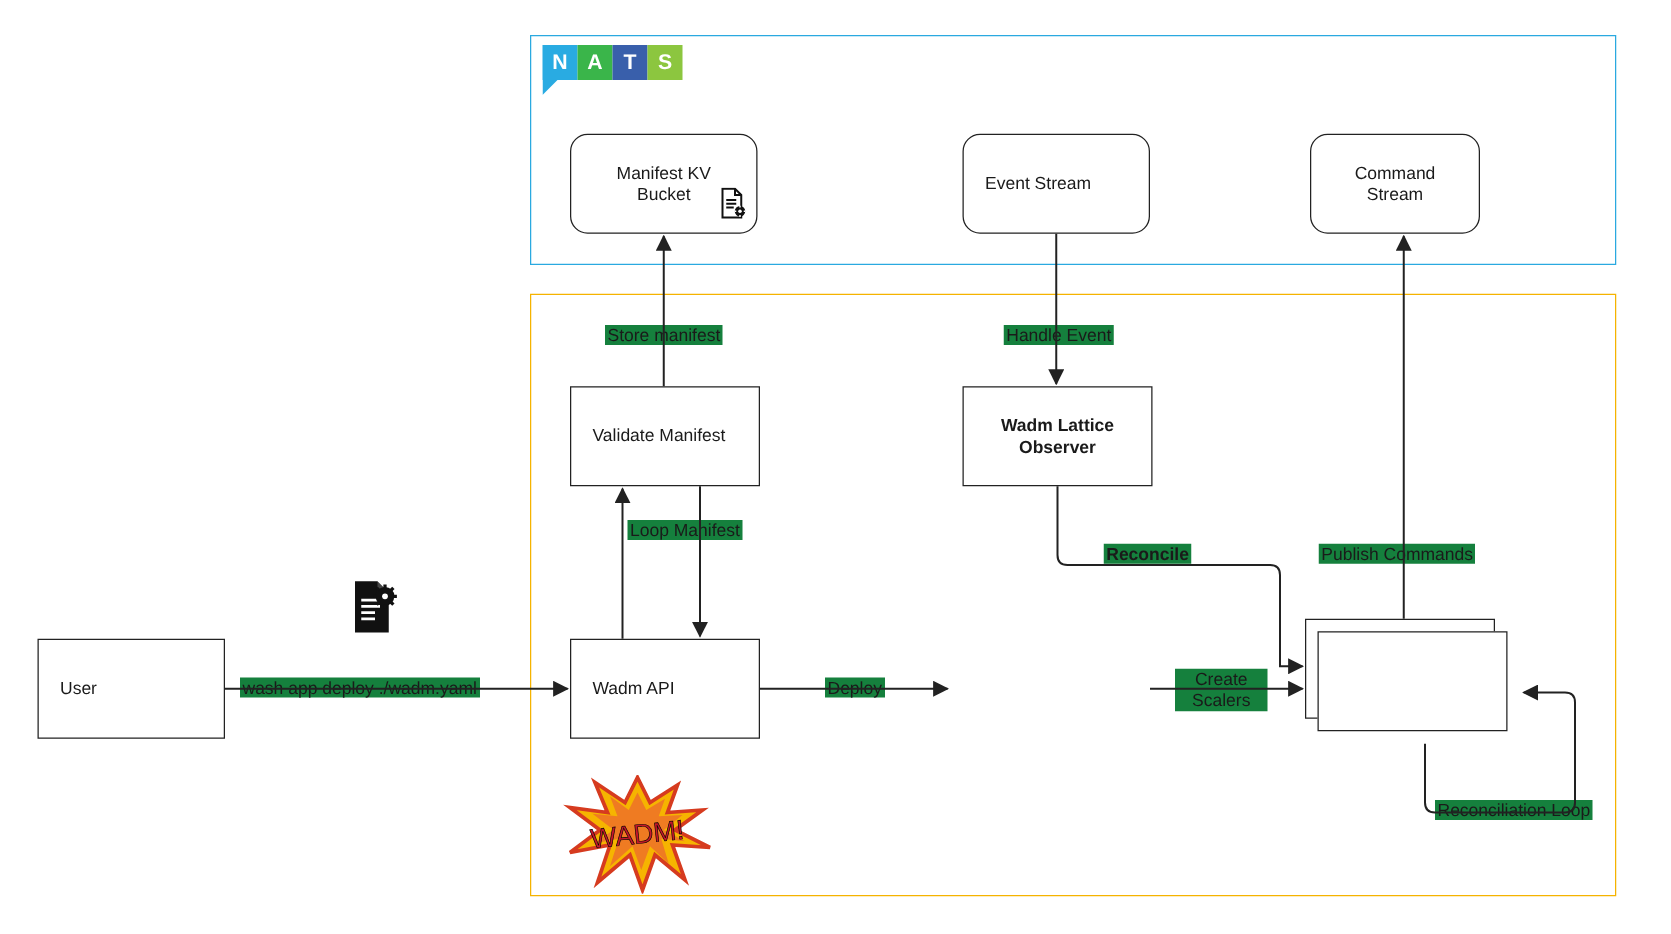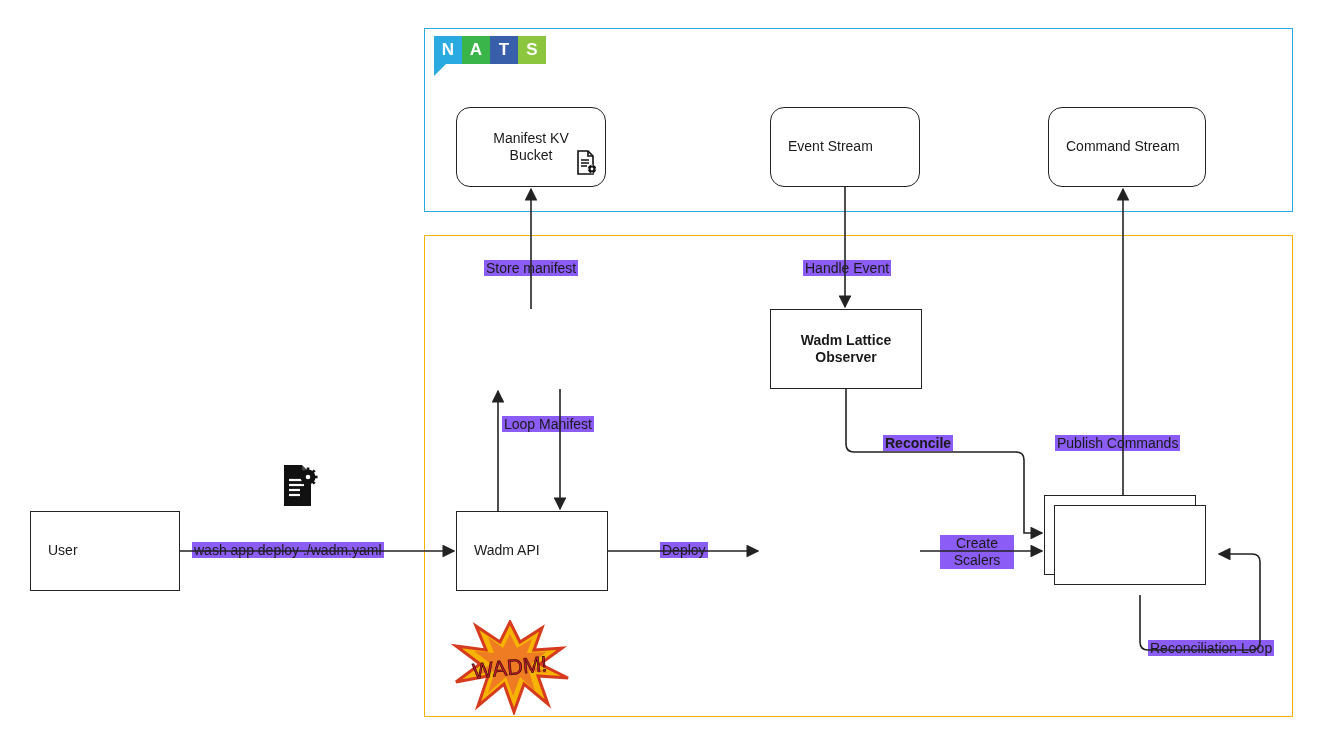--- a/index.html
+++ b/index.html
@@ -35,21 +35,21 @@
     border: 1.5px solid #2aa9e0;
     background: transparent;
   }
   .container-yellow {
     position: absolute;
     border: 1.5px solid #f5b300;
     background: transparent;
   }
   .label {
     position: absolute;
-    background: #8b5cf6;
+    background: #15803d;
     padding: 0 2px;
     white-space: nowrap;
   }
   svg.arrows {
     position: absolute;
     left: 0; top: 0;
     width: 1337px;
     height: 747px;
     pointer-events: none;
   }
@@ -127,24 +127,27 @@
           <line x1="20" y1="19" x2="21.5" y2="19"></line>
         </g>
       </svg>
     </span>
   </div>
 
   <div class="box rounded" style="left:770px; top:107px; width:150px; height:80px;">
     <span>Event Stream</span>
   </div>
 
-  <div class="box rounded" style="left:1048px; top:107px; width:158px; height:80px;">
+  <div class="box rounded" style="left:1048px; top:107px; width:136px; height:80px;">
     <span>Command Stream</span>
   </div>
 
+  <div class="box" style="left:456px; top:309px; width:152px; height:80px;">
+    <span>Validate Manifest</span>
+  </div>
 
   <div class="box" style="left:770px; top:309px; width:152px; height:80px;font-weight:bold;">
     <span>Wadm Lattice Observer</span>
   </div>
 
   <div class="box" style="left:456px; top:511px; width:152px; height:80px;">
     <span>Wadm API</span>
   </div>
 
   <div class="box" style="left:30px; top:511px; width:150px; height:80px;">

